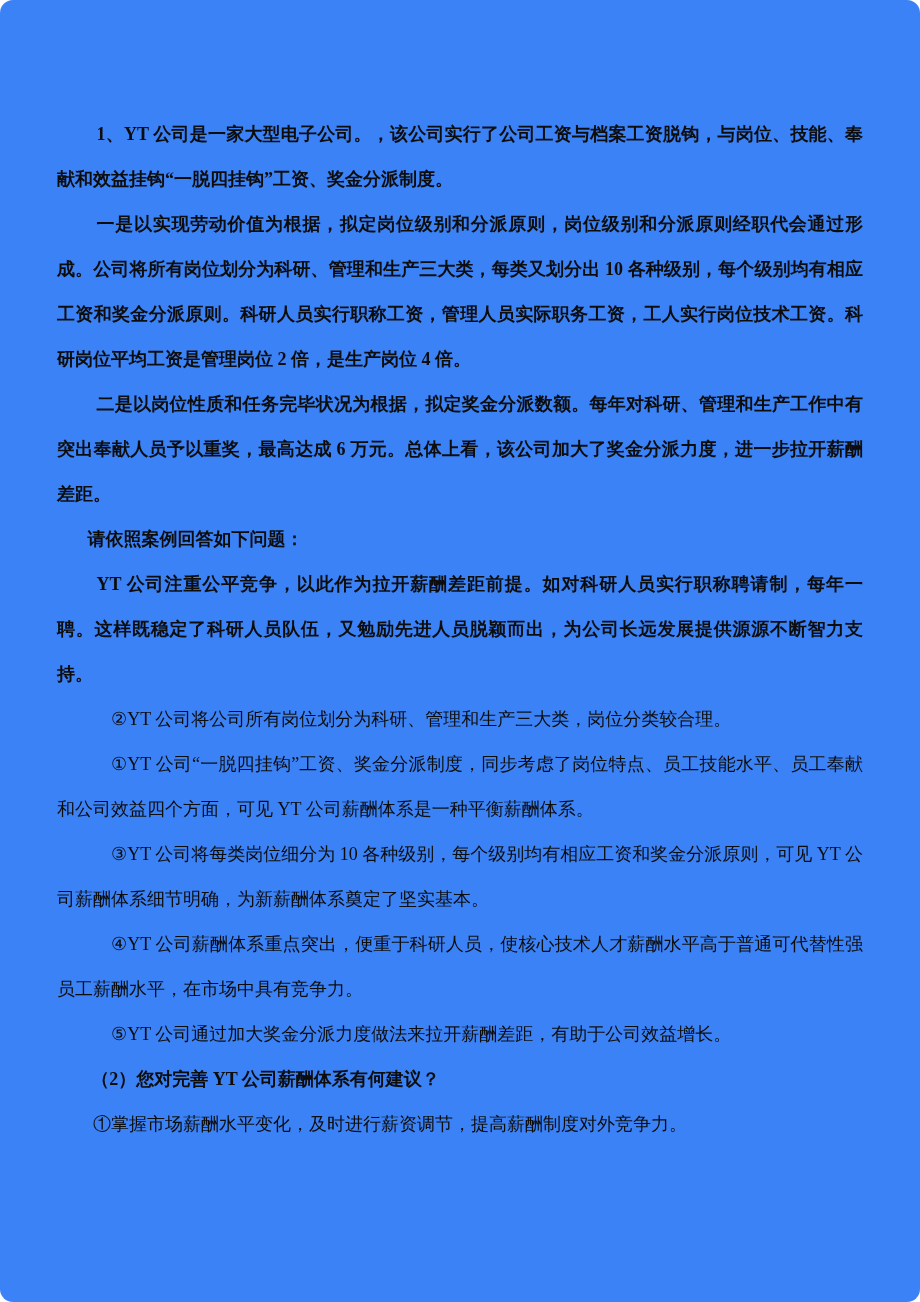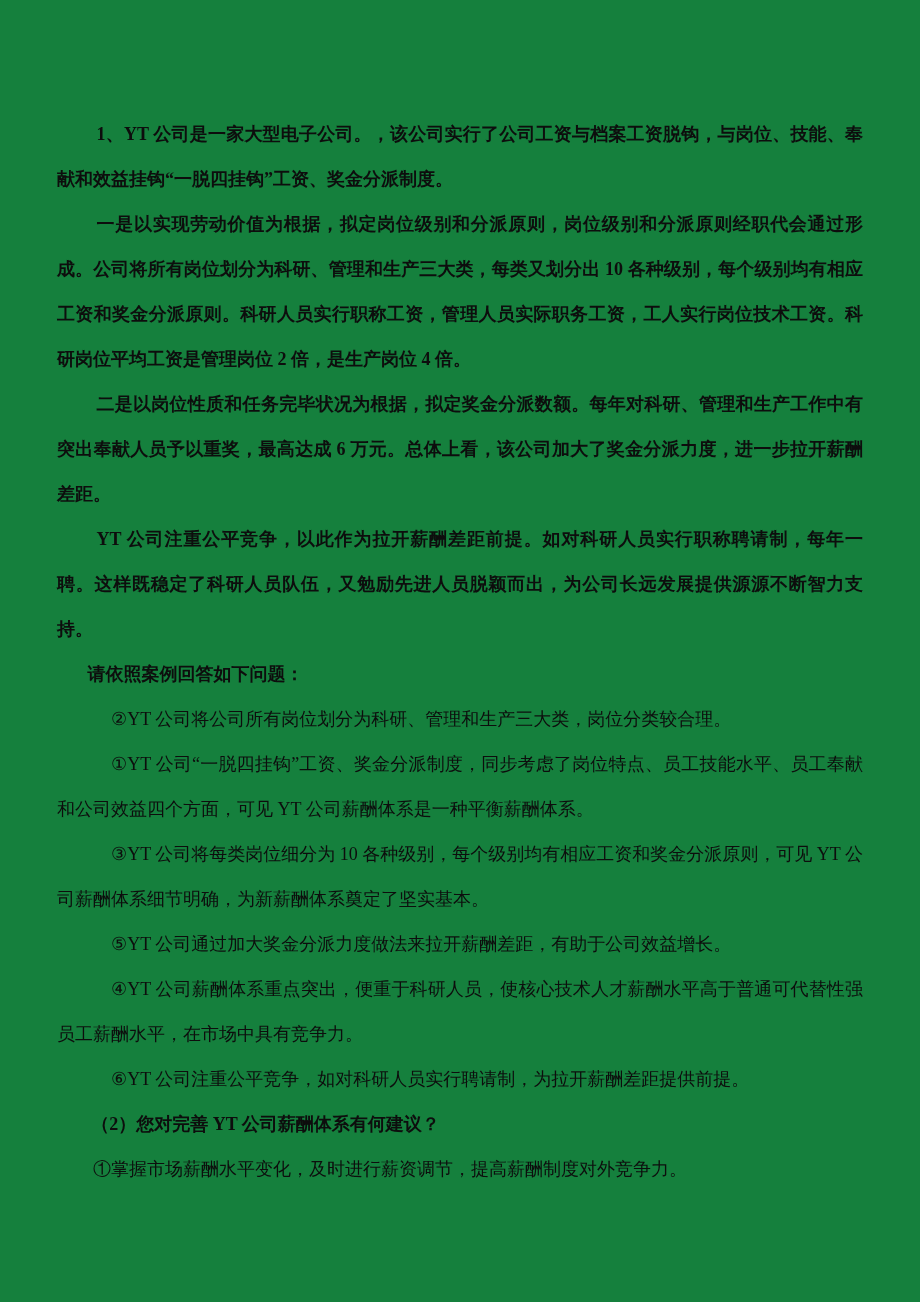--- a/index.html
+++ b/index.html
@@ -12,21 +12,22 @@
     height: 1302px;
     overflow: hidden;
     font-family: "Liberation Serif", "DejaVu Serif", serif;
     color: #0d0d0d;
   }
   .page {
     box-sizing: border-box;
     width: 920px;
     height: 1302px;
     padding: 112px 57px 0 57px;
-    background: #15803d;
+    background: #3b82f6;
+    border-radius: 13px;
   }
   .doc p {
     margin: 0;
     padding: 0;
     font-size: 18px;
     line-height: 45px;
     text-align: justify;
     text-justify: inter-ideograph;
     word-break: break-all;
   }
@@ -38,25 +39,24 @@
   .i30 { text-indent: 3em;   }
 </style>
 </head>
 <body>
 
 <div class="page">
   <div class="doc">
     <p class="b i22">1、YT 公司是一家大型电子公司。，该公司实行了公司工资与档案工资脱钩，与岗位、技能、奉献和效益挂钩“一脱四挂钩”工资、奖金分派制度。</p>
     <p class="b i22">一是以实现劳动价值为根据，拟定岗位级别和分派原则，岗位级别和分派原则经职代会通过形成。公司将所有岗位划分为科研、管理和生产三大类，每类又划分出 10 各种级别，每个级别均有相应工资和奖金分派原则。科研人员实行职称工资，管理人员实际职务工资，工人实行岗位技术工资。科研岗位平均工资是管理岗位 2 倍，是生产岗位 4 倍。</p>
     <p class="b i22">二是以岗位性质和任务完毕状况为根据，拟定奖金分派数额。每年对科研、管理和生产工作中有突出奉献人员予以重奖，最高达成 6 万元。总体上看，该公司加大了奖金分派力度，进一步拉开薪酬差距。</p>
+    <p class="b i17">请依照案例回答如下问题：</p>
     <p class="b i22">YT 公司注重公平竞争，以此作为拉开薪酬差距前提。如对科研人员实行职称聘请制，每年一聘。这样既稳定了科研人员队伍，又勉励先进人员脱颖而出，为公司长远发展提供源源不断智力支持。</p>
-    <p class="b i17">请依照案例回答如下问题：</p>
     <p class="i30">②YT 公司将公司所有岗位划分为科研、管理和生产三大类，岗位分类较合理。</p>
     <p class="i30">①YT 公司“一脱四挂钩”工资、奖金分派制度，同步考虑了岗位特点、员工技能水平、员工奉献和公司效益四个方面，可见 YT 公司薪酬体系是一种平衡薪酬体系。</p>
     <p class="i30">③YT 公司将每类岗位细分为 10 各种级别，每个级别均有相应工资和奖金分派原则，可见 YT 公司薪酬体系细节明确，为新薪酬体系奠定了坚实基本。</p>
+    <p class="i30">④YT 公司薪酬体系重点突出，便重于科研人员，使核心技术人才薪酬水平高于普通可代替性强 员工薪酬水平，在市场中具有竞争力。</p>
     <p class="i30">⑤YT 公司通过加大奖金分派力度做法来拉开薪酬差距，有助于公司效益增长。</p>
-    <p class="i30">④YT 公司薪酬体系重点突出，便重于科研人员，使核心技术人才薪酬水平高于普通可代替性强 员工薪酬水平，在市场中具有竞争力。</p>
-    <p class="i30">⑥YT 公司注重公平竞争，如对科研人员实行聘请制，为拉开薪酬差距提供前提。</p>
     <p class="b i19">（2）您对完善 YT 公司薪酬体系有何建议？</p>
     <p class="i20">①掌握市场薪酬水平变化，及时进行薪资调节，提高薪酬制度对外竞争力。</p>
 
   </div>
 </div>
 
 </body></html>

